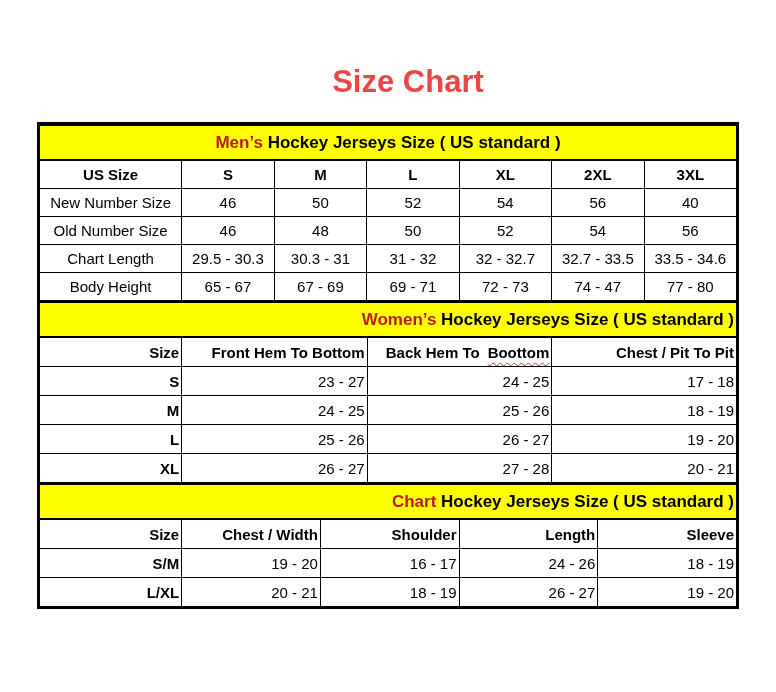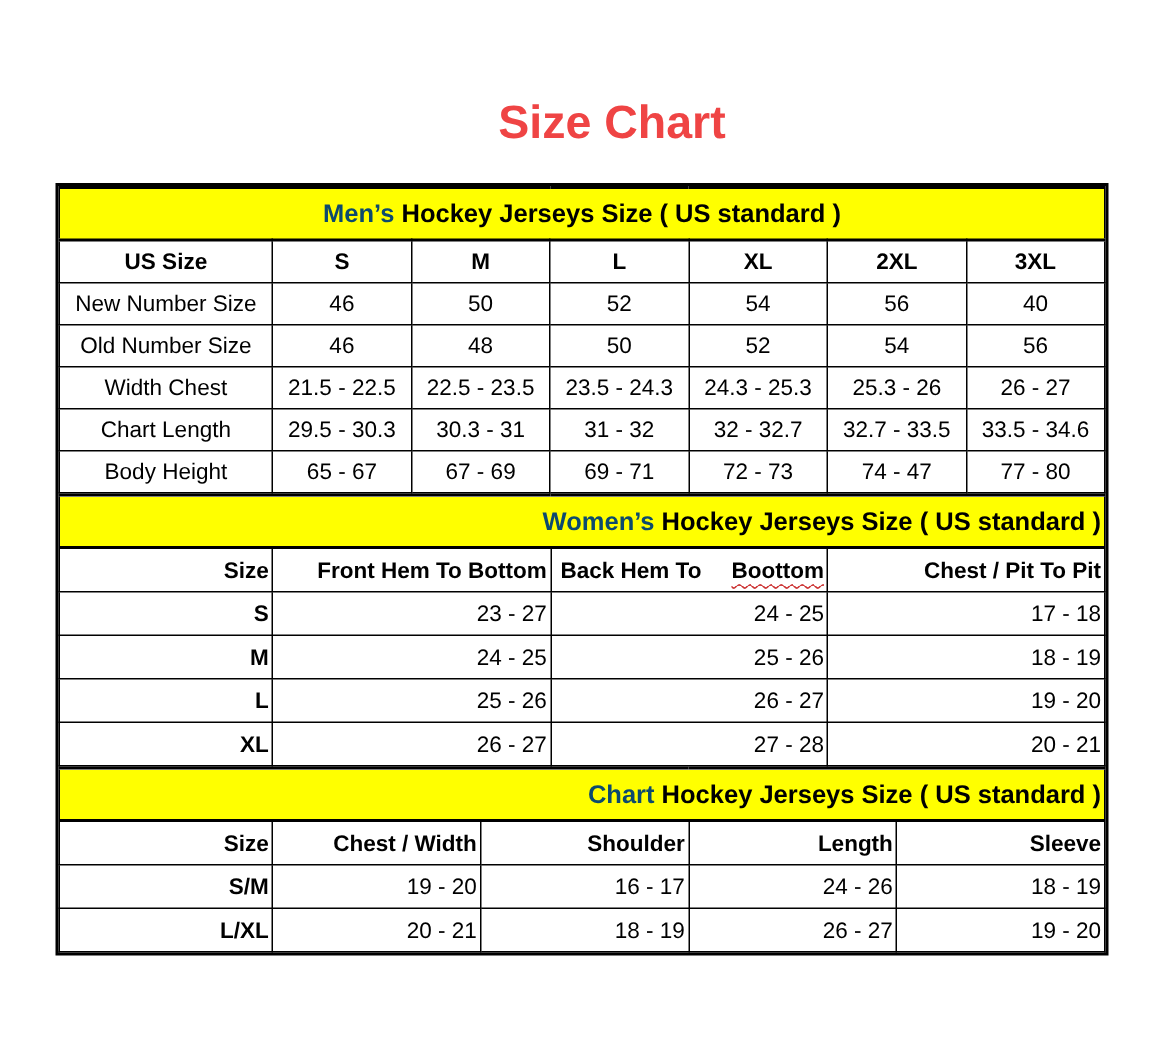--- a/index.html
+++ b/index.html
@@ -48,35 +48,35 @@
     white-space: nowrap;
   }
   tr.band td {
     background: #ffff00;
     font-weight: 700;
     font-size: 17px;
     height: 33px;
     border-top: 2px solid #000000;
     border-bottom: 2px solid #000000;
   }
-  .hl { color: #0c4a6e; }
+  .hl { color: #b91c1c; }
   tr.head th { font-weight: 700; }
   .t-men tr.head th, .t-men td, .t-men th { height: 27px; }
   .t-women td, .t-women th, .t-youth td, .t-youth th { height: 28px; text-align: right; }
   .t-women tr.band td, .t-youth tr.band td, .t-men tr.band td { height: 33px; }
   .row-label-bold { font-weight: 700; }
   .misspell {
     margin-left: 4px;
     text-decoration: underline;
     text-decoration-style: wavy;
     text-decoration-color: #cc3333;
     text-decoration-thickness: 1px;
     text-underline-offset: 4px;
   }
-  .prefix { margin-right: 16px; }
+  .prefix { margin-right: 4px; }
 </style>
 </head>
 <body>
 
 <div class="canvas">
 
   <div class="page-title">Size Chart</div>
 
   <div class="chart-wrap">
 
@@ -115,29 +115,20 @@
       <tr>
         <td>Old Number Size</td>
         <td>46</td>
         <td>48</td>
         <td>50</td>
         <td>52</td>
         <td>54</td>
         <td>56</td>
       </tr>
       <tr>
-        <td>Width Chest</td>
-        <td>21.5 - 22.5</td>
-        <td>22.5 - 23.5</td>
-        <td>23.5 - 24.3</td>
-        <td>24.3 - 25.3</td>
-        <td>25.3 - 26</td>
-        <td>26 - 27</td>
-      </tr>
-      <tr>
         <td>Chart Length</td>
         <td>29.5 - 30.3</td>
         <td>30.3 - 31</td>
         <td>31 - 32</td>
         <td>32 - 32.7</td>
         <td>32.7 - 33.5</td>
         <td>33.5 - 34.6</td>
       </tr>
       <tr>
         <td>Body Height</td>

